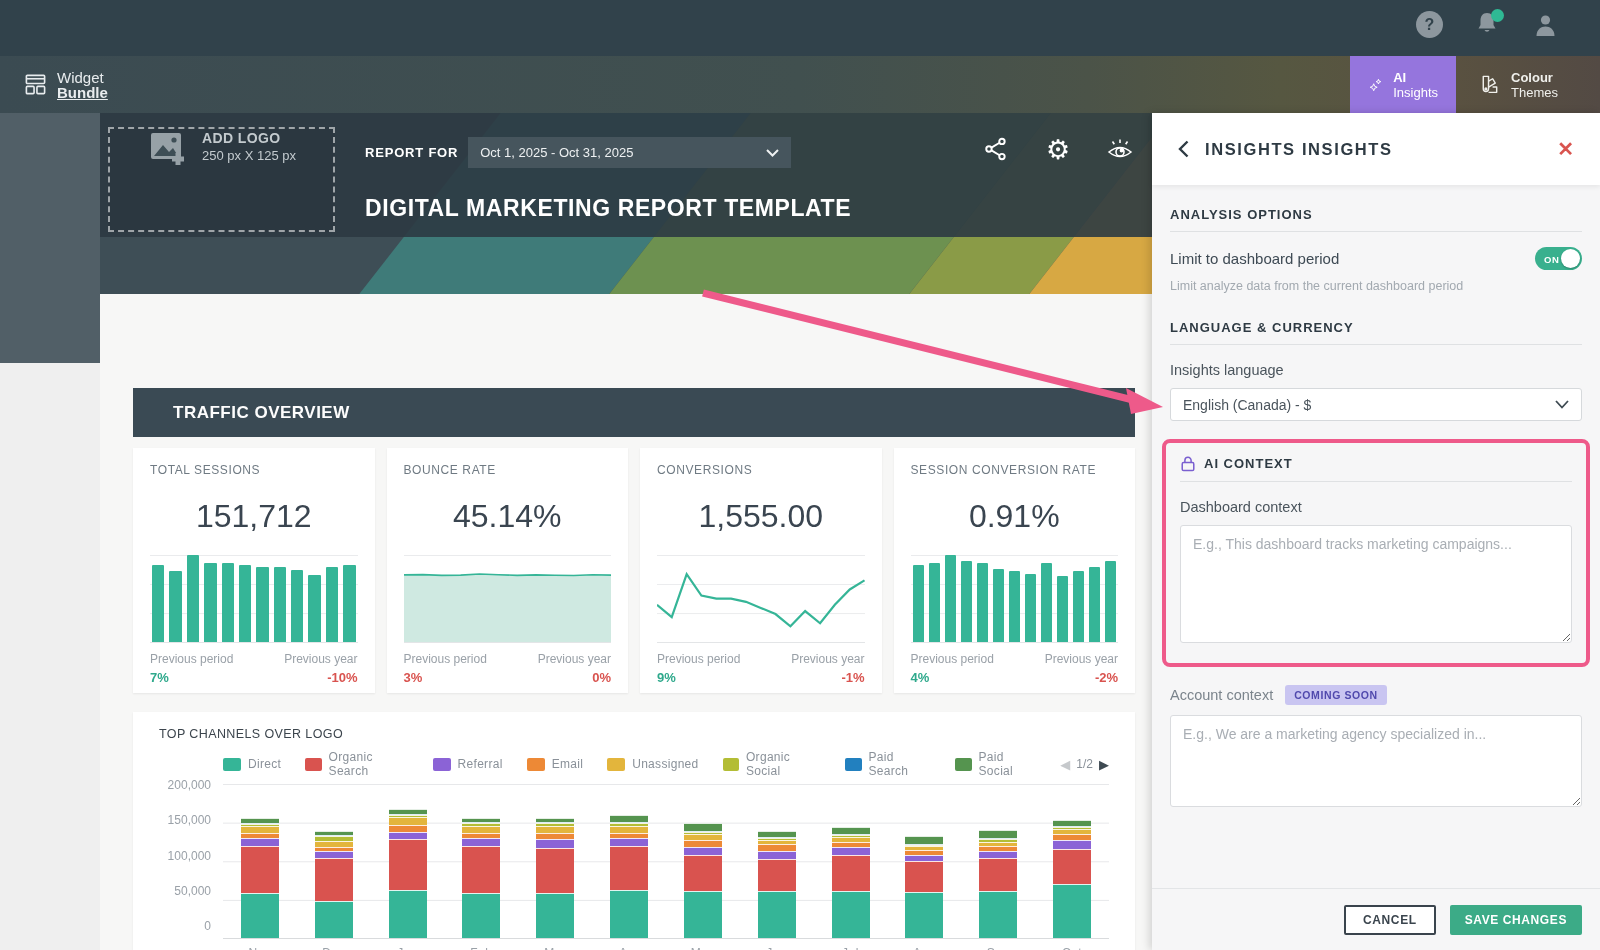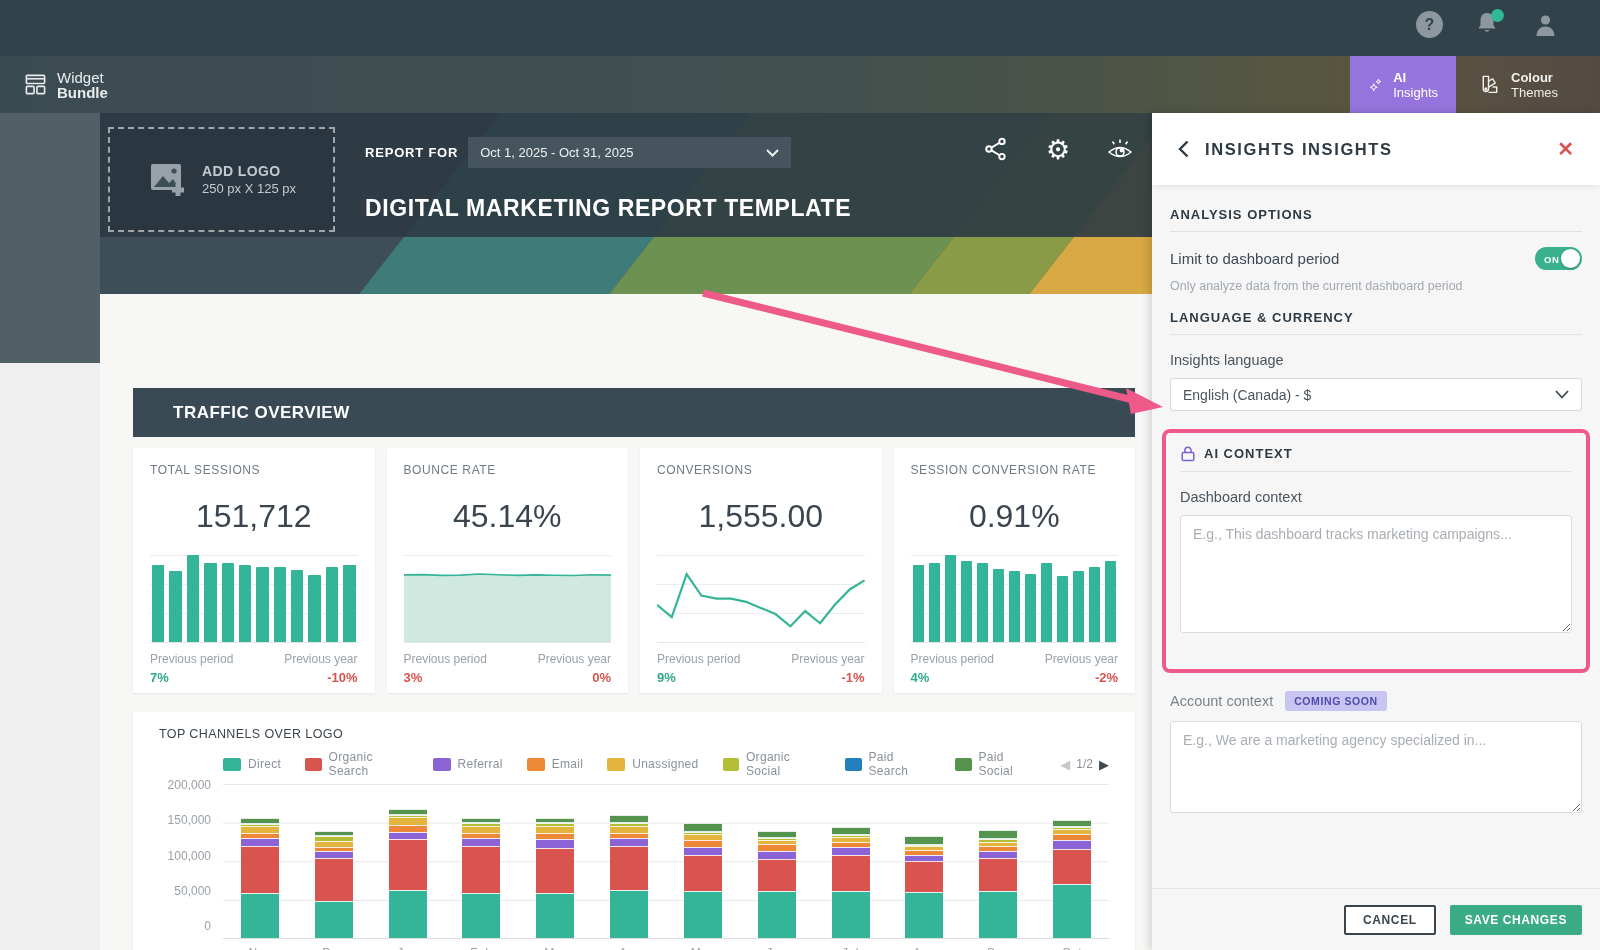--- a/index.html
+++ b/index.html
@@ -15,21 +15,21 @@
   .bell-wrap { position:relative; width:26px; height:27px; cursor:pointer; }
   .bell-dot { position:absolute; top:-2px; right:-3px; width:13px; height:13px; border-radius:50%; background:#2fb994; }
   .user-ic { cursor:pointer; }
 
   
   .toolbar { position:absolute; top:56px; left:0; right:0; height:57px; z-index:5;
     background:linear-gradient(90deg,#3b4b52 0%,#41504f 50%,#4b5348 68%,#565741 80%,#5a5240 90%,#534a44 100%);
     display:flex; align-items:center; }
   .widget-bundle { display:flex; align-items:center; gap:10px; margin-left:24px; cursor:pointer; color:#e8ecee; }
   .wb-text { font-size:15px; line-height:15px; }
-  .wb-text .l2 { font-weight:bold; }
+  .wb-text .l2 { font-weight:bold;text-decoration:underline; }
   .toolbar-right { margin-left:auto; display:flex; height:57px; }
   .tb-btn { display:flex; align-items:center; gap:10px; padding:0 18px; cursor:pointer; color:#fff; }
   .tb-btn .t { font-size:13px; line-height:15px; }
   .tb-btn .t .l1 { font-weight:bold; }
   .btn-ai { background:#9575dd; width:106px; margin-right:4px; }
   .btn-themes { width:140px; color:#f0f0ec; }
 
   
   .left-strip { position:absolute; top:113px; left:0; width:100px; height:250px; background:#515f67; z-index:2; }
   .left-bg { position:absolute; top:363px; left:0; width:100px; bottom:0; background:#efefef; z-index:2; }
@@ -39,21 +39,21 @@
   .hero { position:relative; height:181px; background:#3e4e56; overflow:hidden; }
   .shape { position:absolute; top:-20px; bottom:-20px; transform:skewX(-38deg); }
   .sh-teal   { left:330px;  width:250px; background:#3f7b79; }
   .sh-green  { left:580px;  width:300px; background:#6d9150; }
   .sh-olive  { left:880px;  width:120px; background:#8a9b47; }
   .sh-yellow { left:1000px; width:420px; background:#d7a843; }
   .hero-overlay { position:absolute; top:0; left:0; right:0; height:124px; background:rgba(44,58,66,.9); }
 
   .add-logo { position:absolute; top:14px; left:8px; width:227px; height:105px;
     border:2px dashed rgba(255,255,255,.55); background:rgba(40,52,60,.45);
-    display:flex; align-items:center; justify-content:center; gap:13px; cursor:pointer; }
+    display:flex; align-items:flex-start; justify-content:center; gap:13px; cursor:pointer; }
   .al-text { color:#c3cace; font-size:13px; line-height:18px; }
   .al-text .t1 { font-weight:bold; font-size:14px; letter-spacing:.4px; }
 
   .report-for-row { position:absolute; top:24px; left:265px; display:flex; align-items:center; }
   .rf-label { color:#fff; font-size:13px; font-weight:bold; letter-spacing:.8px; margin-right:10px; }
   .date-select { width:323px; height:31px; background:#46555d; color:#eef1f2; font-size:13px;
     display:flex; align-items:center; padding:0 12px; cursor:pointer; }
   .date-select svg { margin-left:auto; }
 
   .hero-icons { position:absolute; top:22px; right:18px; display:flex; gap:34px; align-items:center; }
@@ -115,26 +115,26 @@
   .panel-body { flex:1; padding:22px 18px 0; overflow:hidden; }
   .sect-head { font-size:13px; font-weight:bold; letter-spacing:1px; color:#2e3a43;
     padding-bottom:9px; border-bottom:1px solid #dfe1e3; display:flex; align-items:center; gap:8px; }
   .limit-row { display:flex; align-items:center; justify-content:space-between; margin-top:15px; }
   .limit-label { font-size:15px; color:#3e4a54; }
   .toggle { width:47px; height:23px; border-radius:12px; background:#39b08e; position:relative; cursor:pointer; flex:none; }
   .toggle .on-txt { position:absolute; left:9px; top:7px; font-size:9.5px; font-weight:bold; color:#fff; letter-spacing:.5px; }
   .toggle .knob { position:absolute; right:2px; top:2px; width:19px; height:19px; border-radius:50%; background:#fff;
     box-shadow:0 1px 2px rgba(0,0,0,.25); }
   .limit-sub { font-size:12.5px; color:#a2a9b0; margin-top:9px; }
-  .sect-gap { margin-top:17px; }
+  .sect-gap { margin-top:27px; }
   .field-label { font-size:14.5px; color:#4a545c; margin:17px 0 10px; }
   .select-box { height:33px; background:#fff; border:1px solid #d6d9dc; border-radius:3px;
     display:flex; align-items:center; padding:0 12px; font-size:14px; color:#4a545c; cursor:pointer; }
   .select-box svg { margin-left:auto; }
-  .pink-box { margin:18px -8px 0; border:4px solid #ee5a8a; border-radius:8px; padding:12px 14px 32px; }
+  .pink-box { margin:18px -8px 0; border:4px solid #ee5a8a; border-radius:8px; padding:12px 14px 16px; }
   .ta { width:100%; resize:both; background:#fff; border:1px solid #dadcdf; border-radius:3px;
     padding:10px 12px; font-family:"Liberation Sans", sans-serif; font-size:14px; color:#4a545c; }
   .ta::placeholder { color:#a9aeb4; }
   .ta1 { height:118px; }
   .ta2 { height:92px; margin-top:10px; }
   .account-row { display:flex; align-items:center; gap:12px; margin-top:18px; }
   .account-label { font-size:14.5px; color:#7b848c; }
   .badge { background:#c9c5f1; color:#5049ad; font-size:10.5px; font-weight:bold; letter-spacing:.6px;
     padding:4px 9px; border-radius:3px; }
   .panel-footer { flex:none; height:62px; border-top:1px solid #e3e5e7; display:flex; align-items:center;
@@ -604,21 +604,21 @@
 
     <div class="panel-body">
       <div class="sect-head">ANALYSIS OPTIONS</div>
       <div class="limit-row">
         <span class="limit-label">Limit to dashboard period</span>
         <span class="toggle">
           <span class="on-txt">ON</span>
           <span class="knob"></span>
         </span>
       </div>
-      <div class="limit-sub">Only analyze data from the current dashboard period</div>
+      <div class="limit-sub">Limit analyze data from the current dashboard period</div>
 
       <div class="sect-head sect-gap">LANGUAGE &amp; CURRENCY</div>
       <div class="field-label">Insights language</div>
       <div class="select-box">
         <span>English (Canada) - $</span>
         <svg width="14" height="9" viewBox="0 0 14 9" fill="none" stroke="#3e4a52" stroke-width="1.8">
           <polyline points="1,1 7,7.5 13,1"></polyline>
         </svg>
       </div>
 

